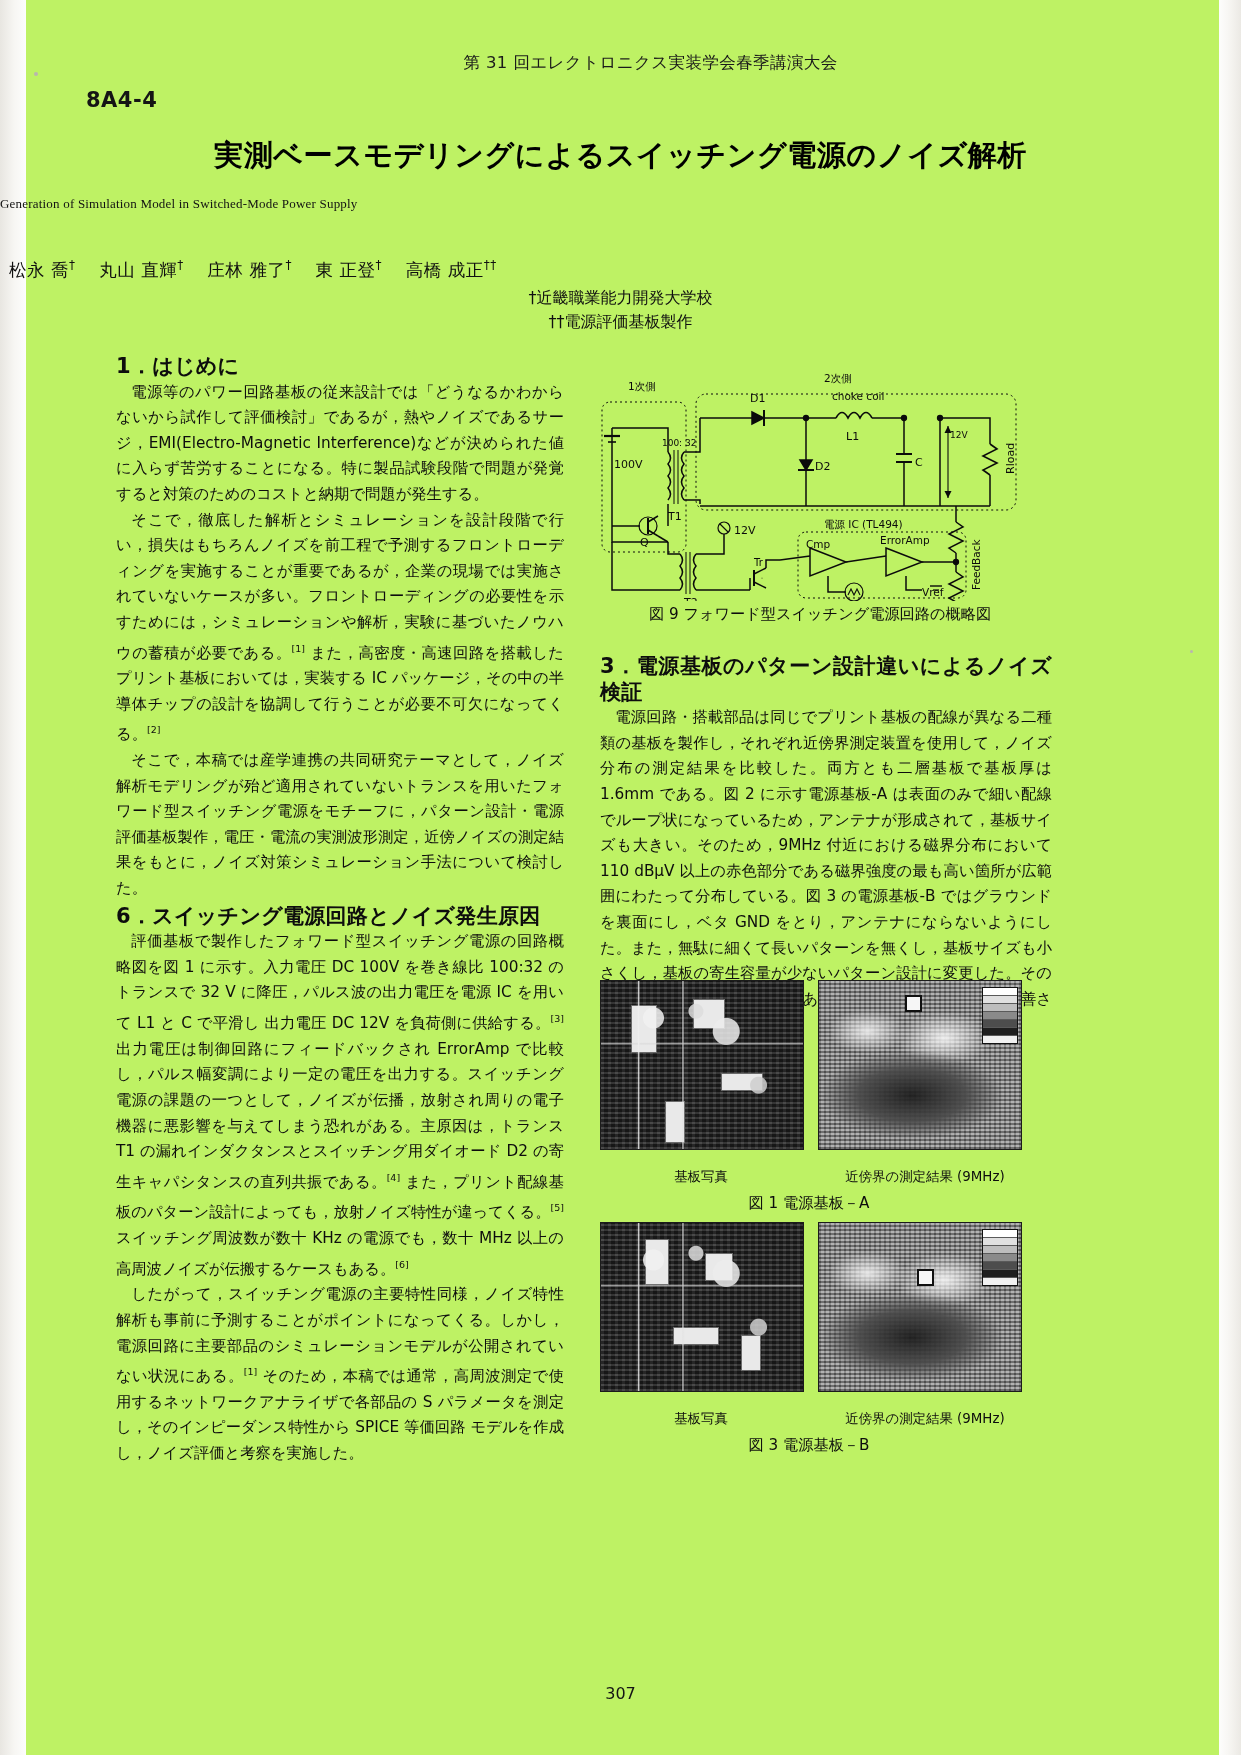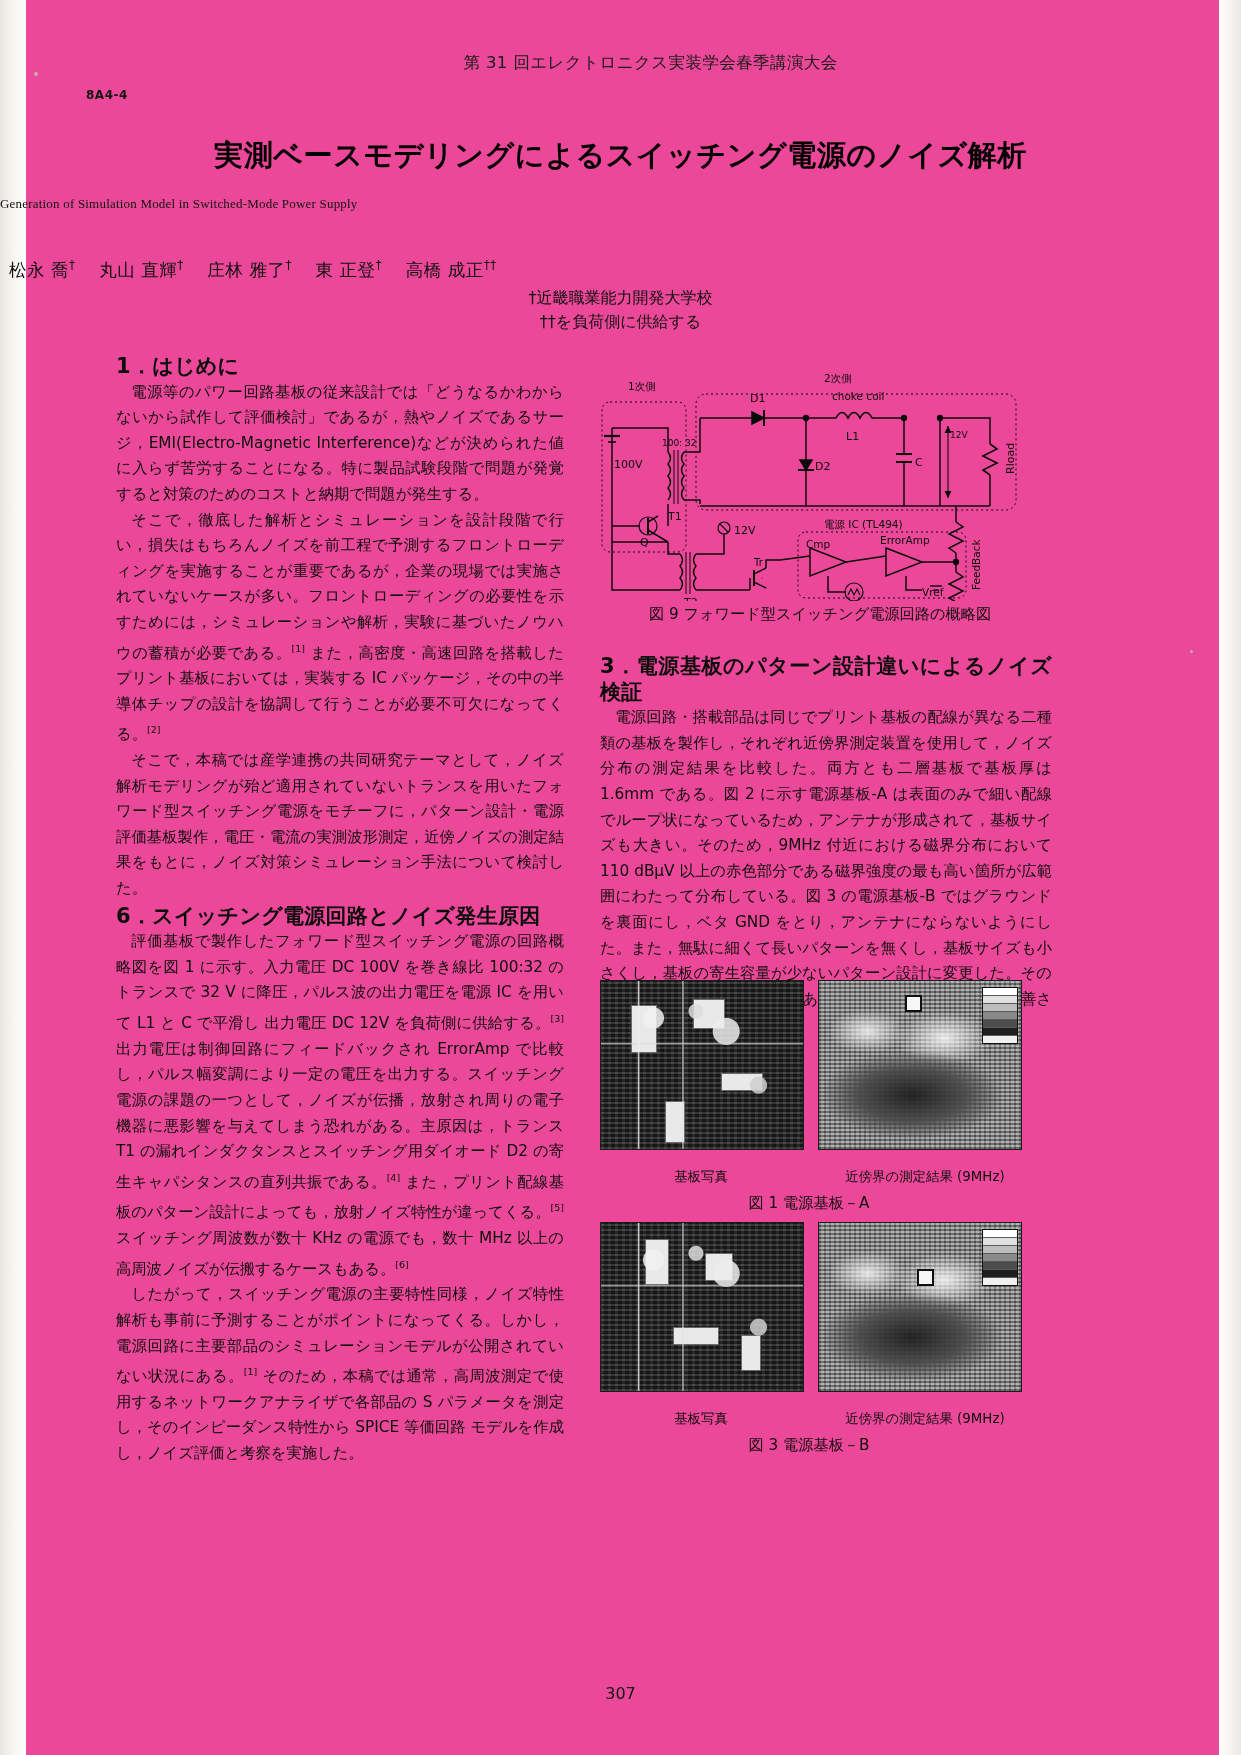--- a/index.html
+++ b/index.html
@@ -5,38 +5,38 @@
   html, body { margin:0; padding:0; background:#ffffff; }
   body {
     width:1241px; height:1755px;
     font-family:"Liberation Serif", serif;
     color:#111;
     position:relative;
     overflow:hidden;
   }
   .page {
     position:absolute; inset:0;
-    background:#ec4899;
+    background:#bef264;
   }
   
   .scan-edge-left { position:absolute; left:0; top:0; width:26px; height:100%;
      background:linear-gradient(90deg,#e8e6e1 0%, #f7f6f3 55%, #fdfdfc 100%); }
   .scan-edge-right { position:absolute; right:0; top:0; width:22px; height:100%;
      background:linear-gradient(270deg,#ebe9e4 0%, #f8f7f4 60%, #fdfdfc 100%); }
   .speck { position:absolute; background:#b9b6ae; border-radius:50%; }
 
   .runhead {
     position:absolute; top:52px; left:0; width:100%;
     text-align:center; font-size:16.5px; letter-spacing:.4px;
     font-family:"DejaVu Sans", sans-serif; color:#1a1a1a;
   }
   .runhead .rh-inner { padding-left:60px; }
   .paper-id {
     position:absolute; top:88px; left:86px;
-    font-size:12px; font-family:"DejaVu Sans", sans-serif;
+    font-size:21px; font-family:"DejaVu Sans", sans-serif;
     letter-spacing:.5px; font-weight:600; color:#151515;
   }
 
   .title-ja {
     position:absolute; top:136px; left:0; width:100%;
     text-align:center; font-size:29px; font-weight:700;
     font-family:"DejaVu Sans", sans-serif; letter-spacing:.6px;
     color:#000;
   }
   .title-en {
@@ -176,21 +176,21 @@
   <div class="title-en">Generation of Simulation Model in Switched-Mode Power Supply</div>
 
   <div class="authors">
     <span class="nm"><span>松永 喬</span><span class="dag">†</span></span>
     <span class="nm"><span>丸山 直輝</span><span class="dag">†</span></span>
     <span class="nm"><span>庄林 雅了</span><span class="dag">†</span></span>
     <span class="nm"><span>東 正登</span><span class="dag">†</span></span>
     <span class="nm"><span>高橋 成正</span><span class="dag">††</span></span>
   </div>
   <div class="affil affil1">†近畿職業能力開発大学校</div>
-  <div class="affil affil2">††を負荷側に供給する</div>
+  <div class="affil affil2">††電源評価基板製作</div>
 
   <div class="col col-left">
     <div class="sec-head">1．はじめに</div>
     <p class="para"><span>電源等のパワー回路基板の従来設計では「どうなるかわからないから試作して評価検討」であるが，熱やノイズであるサージ，EMI(Electro-Magnetic Interference)などが決められた値に入らず苦労することになる。特に製品試験段階で問題が発覚すると対策のためのコストと納期で問題が発生する。</span></p>
     <p class="para"><span>そこで，徹底した解析とシミュレーションを設計段階で行い，損失はもちろんノイズを前工程で予測するフロントローディングを実施することが重要であるが，企業の現場では実施されていないケースが多い。フロントローディングの必要性を示すためには，シミュレーションや解析，実験に基づいたノウハウの蓄積が必要である。</span><sup>[1]</sup><span> また，高密度・高速回路を搭載したプリント基板においては，実装する IC パッケージ，その中の半導体チップの設計を協調して行うことが必要不可欠になってくる。</span><sup>[2]</sup></p>
     <p class="para"><span>そこで，本稿では産学連携の共同研究テーマとして，ノイズ解析モデリングが殆ど適用されていないトランスを用いたフォワード型スイッチング電源をモチーフに，パターン設計・電源評価基板製作，電圧・電流の実測波形測定，近傍ノイズの測定結果をもとに，ノイズ対策シミュレーション手法について検討した。</span></p>
     <div class="sec-head">6．スイッチング電源回路とノイズ発生原因</div>
     <p class="para"><span>評価基板で製作したフォワード型スイッチング電源の回路概略図を図 1 に示す。入力電圧 DC 100V を巻き線比 100:32 のトランスで 32 V に降圧，パルス波の出力電圧を電源 IC を用いて L1 と C で平滑し 出力電圧 DC 12V を負荷側に供給する。</span><sup>[3]</sup><span> 出力電圧は制御回路にフィードバックされ ErrorAmp で比較し，パルス幅変調により一定の電圧を出力する。スイッチング電源の課題の一つとして，ノイズが伝播，放射され周りの電子機器に悪影響を与えてしまう恐れがある。主原因は，トランス T1 の漏れインダクタンスとスイッチング用ダイオード D2 の寄生キャパシタンスの直列共振である。</span><sup>[4]</sup><span> また，プリント配線基板のパターン設計によっても，放射ノイズ特性が違ってくる。</span><sup>[5]</sup><span> スイッチング周波数が数十 KHz の電源でも，数十 MHz 以上の高周波ノイズが伝搬するケースもある。</span><sup>[6]</sup></p>
     <p class="para"><span>したがって，スイッチング電源の主要特性同様，ノイズ特性解析も事前に予測することがポイントになってくる。しかし，電源回路に主要部品のシミュレーションモデルが公開されていない状況にある。</span><sup>[1]</sup><span> そのため，本稿では通常，高周波測定で使用するネットワークアナライザで各部品の S パラメータを測定し，そのインピーダンス特性から SPICE 等価回路 モデルを作成し，ノイズ評価と考察を実施した。</span></p>
   </div>

